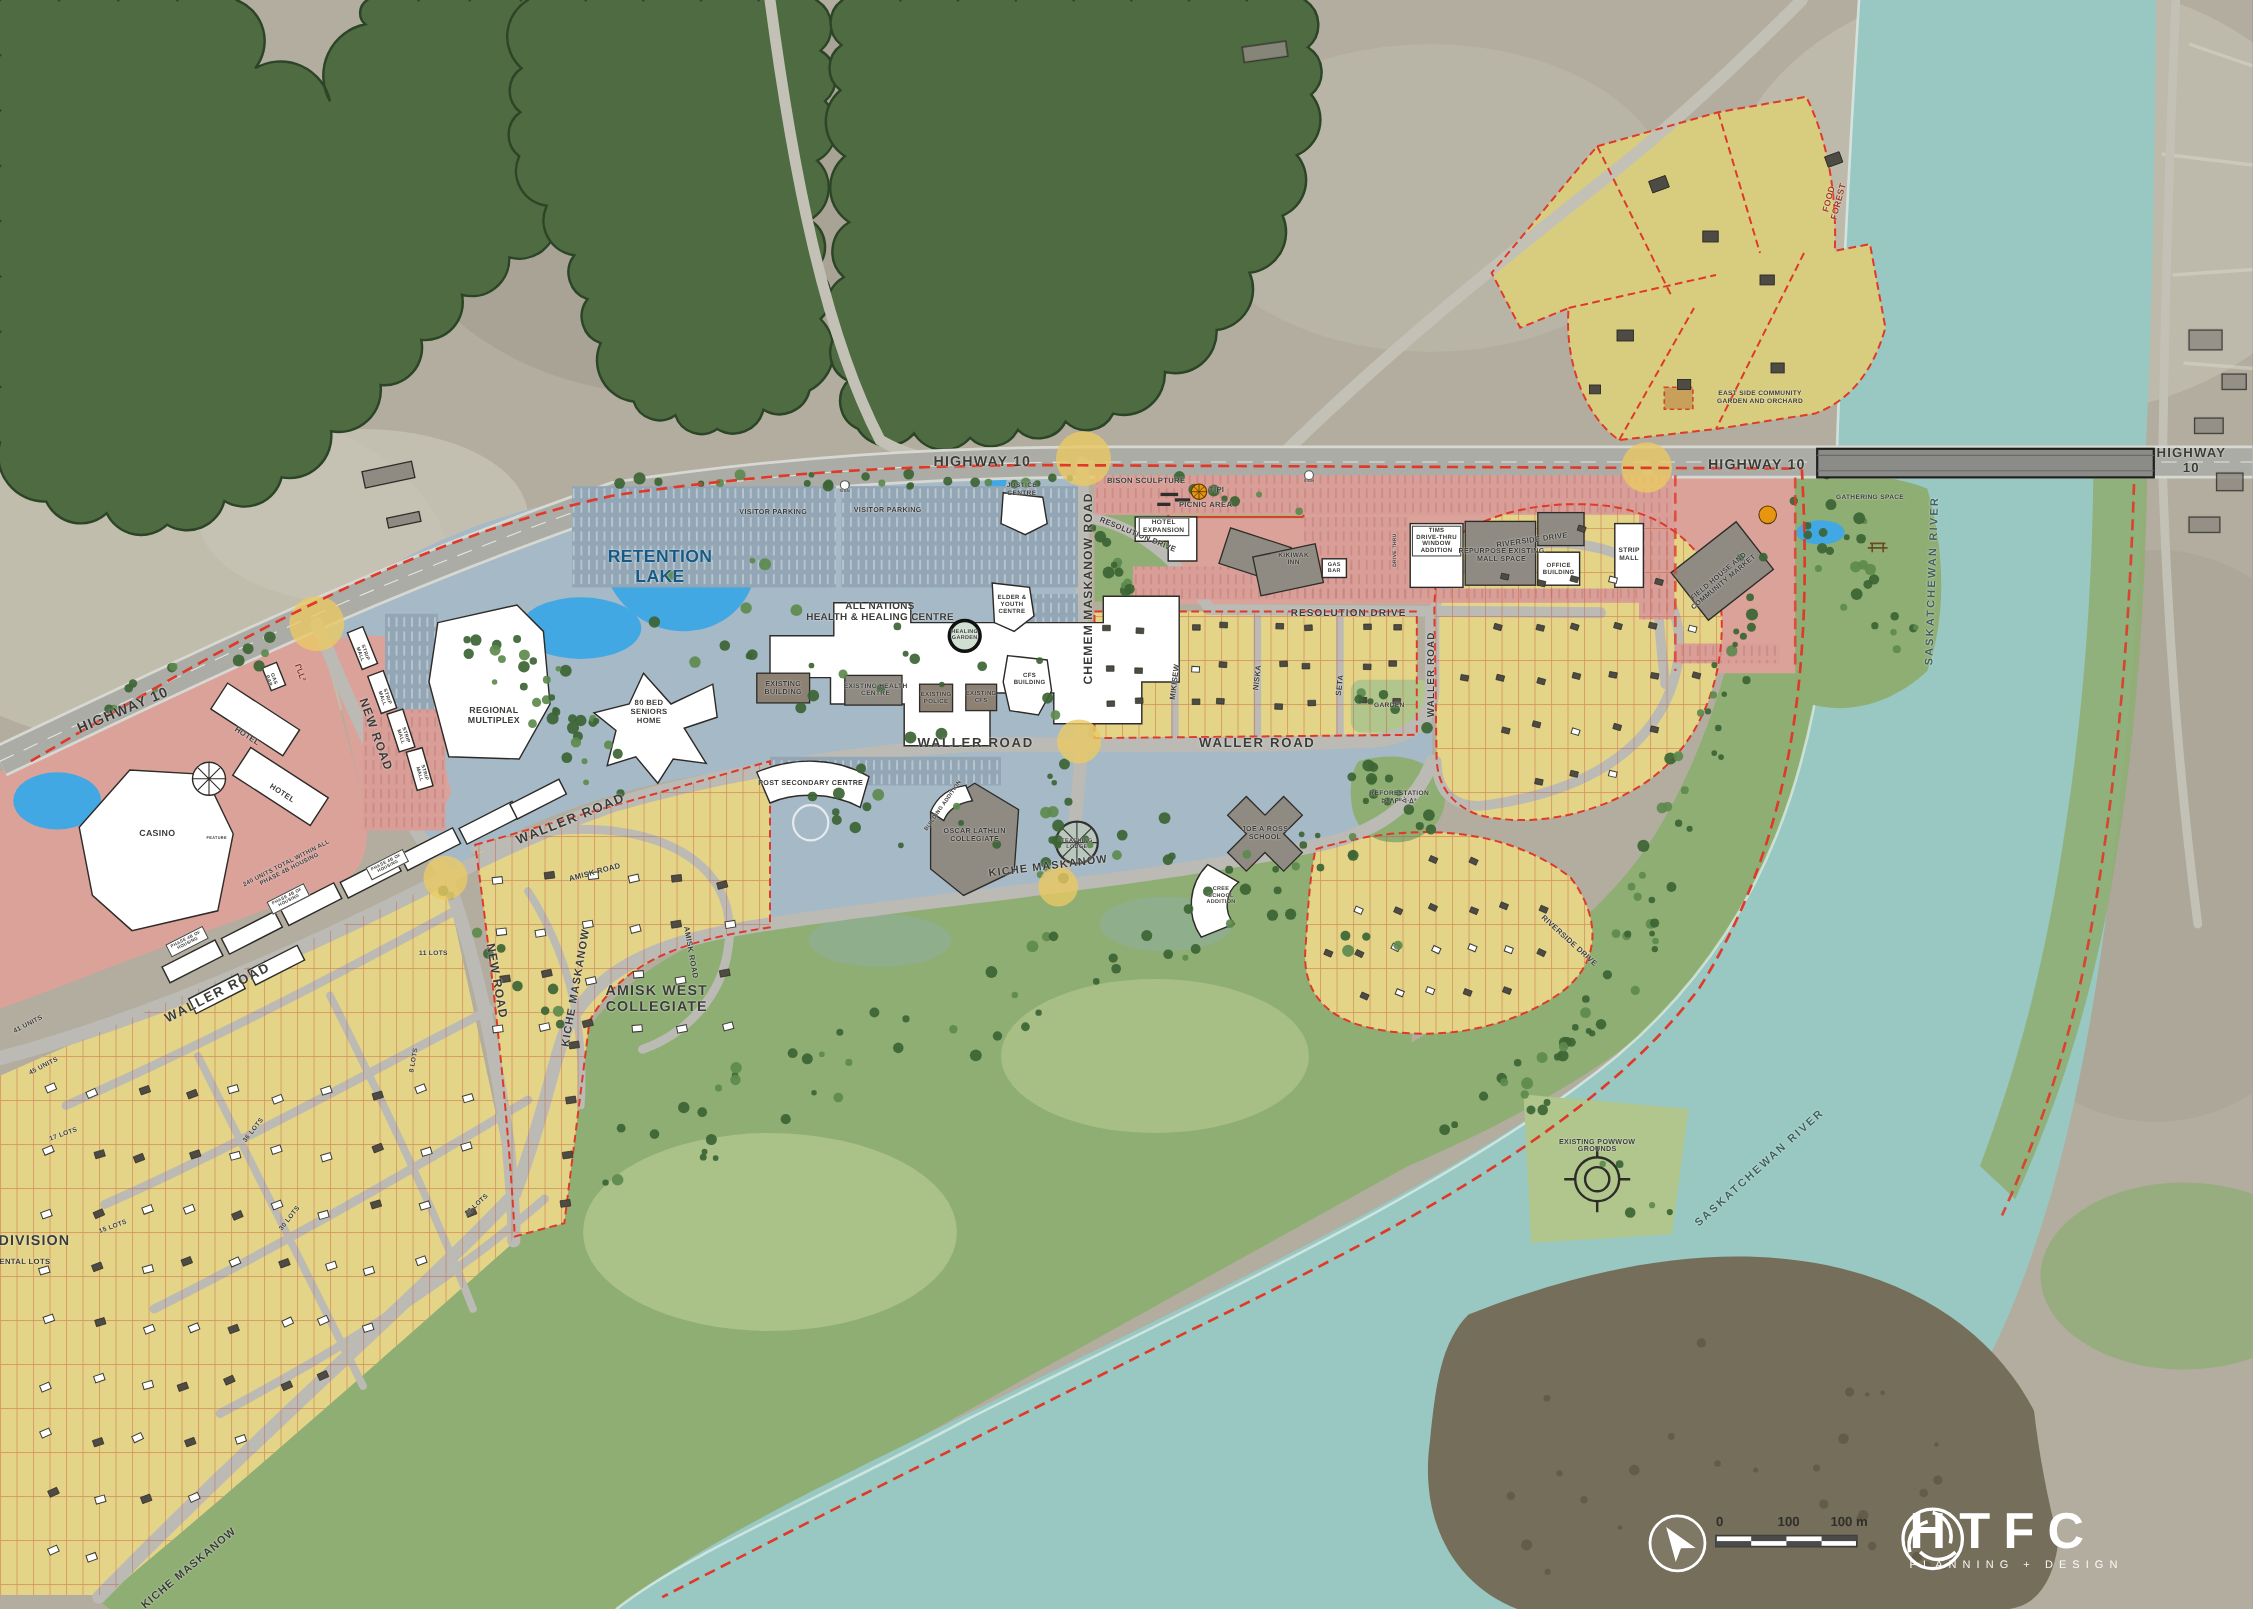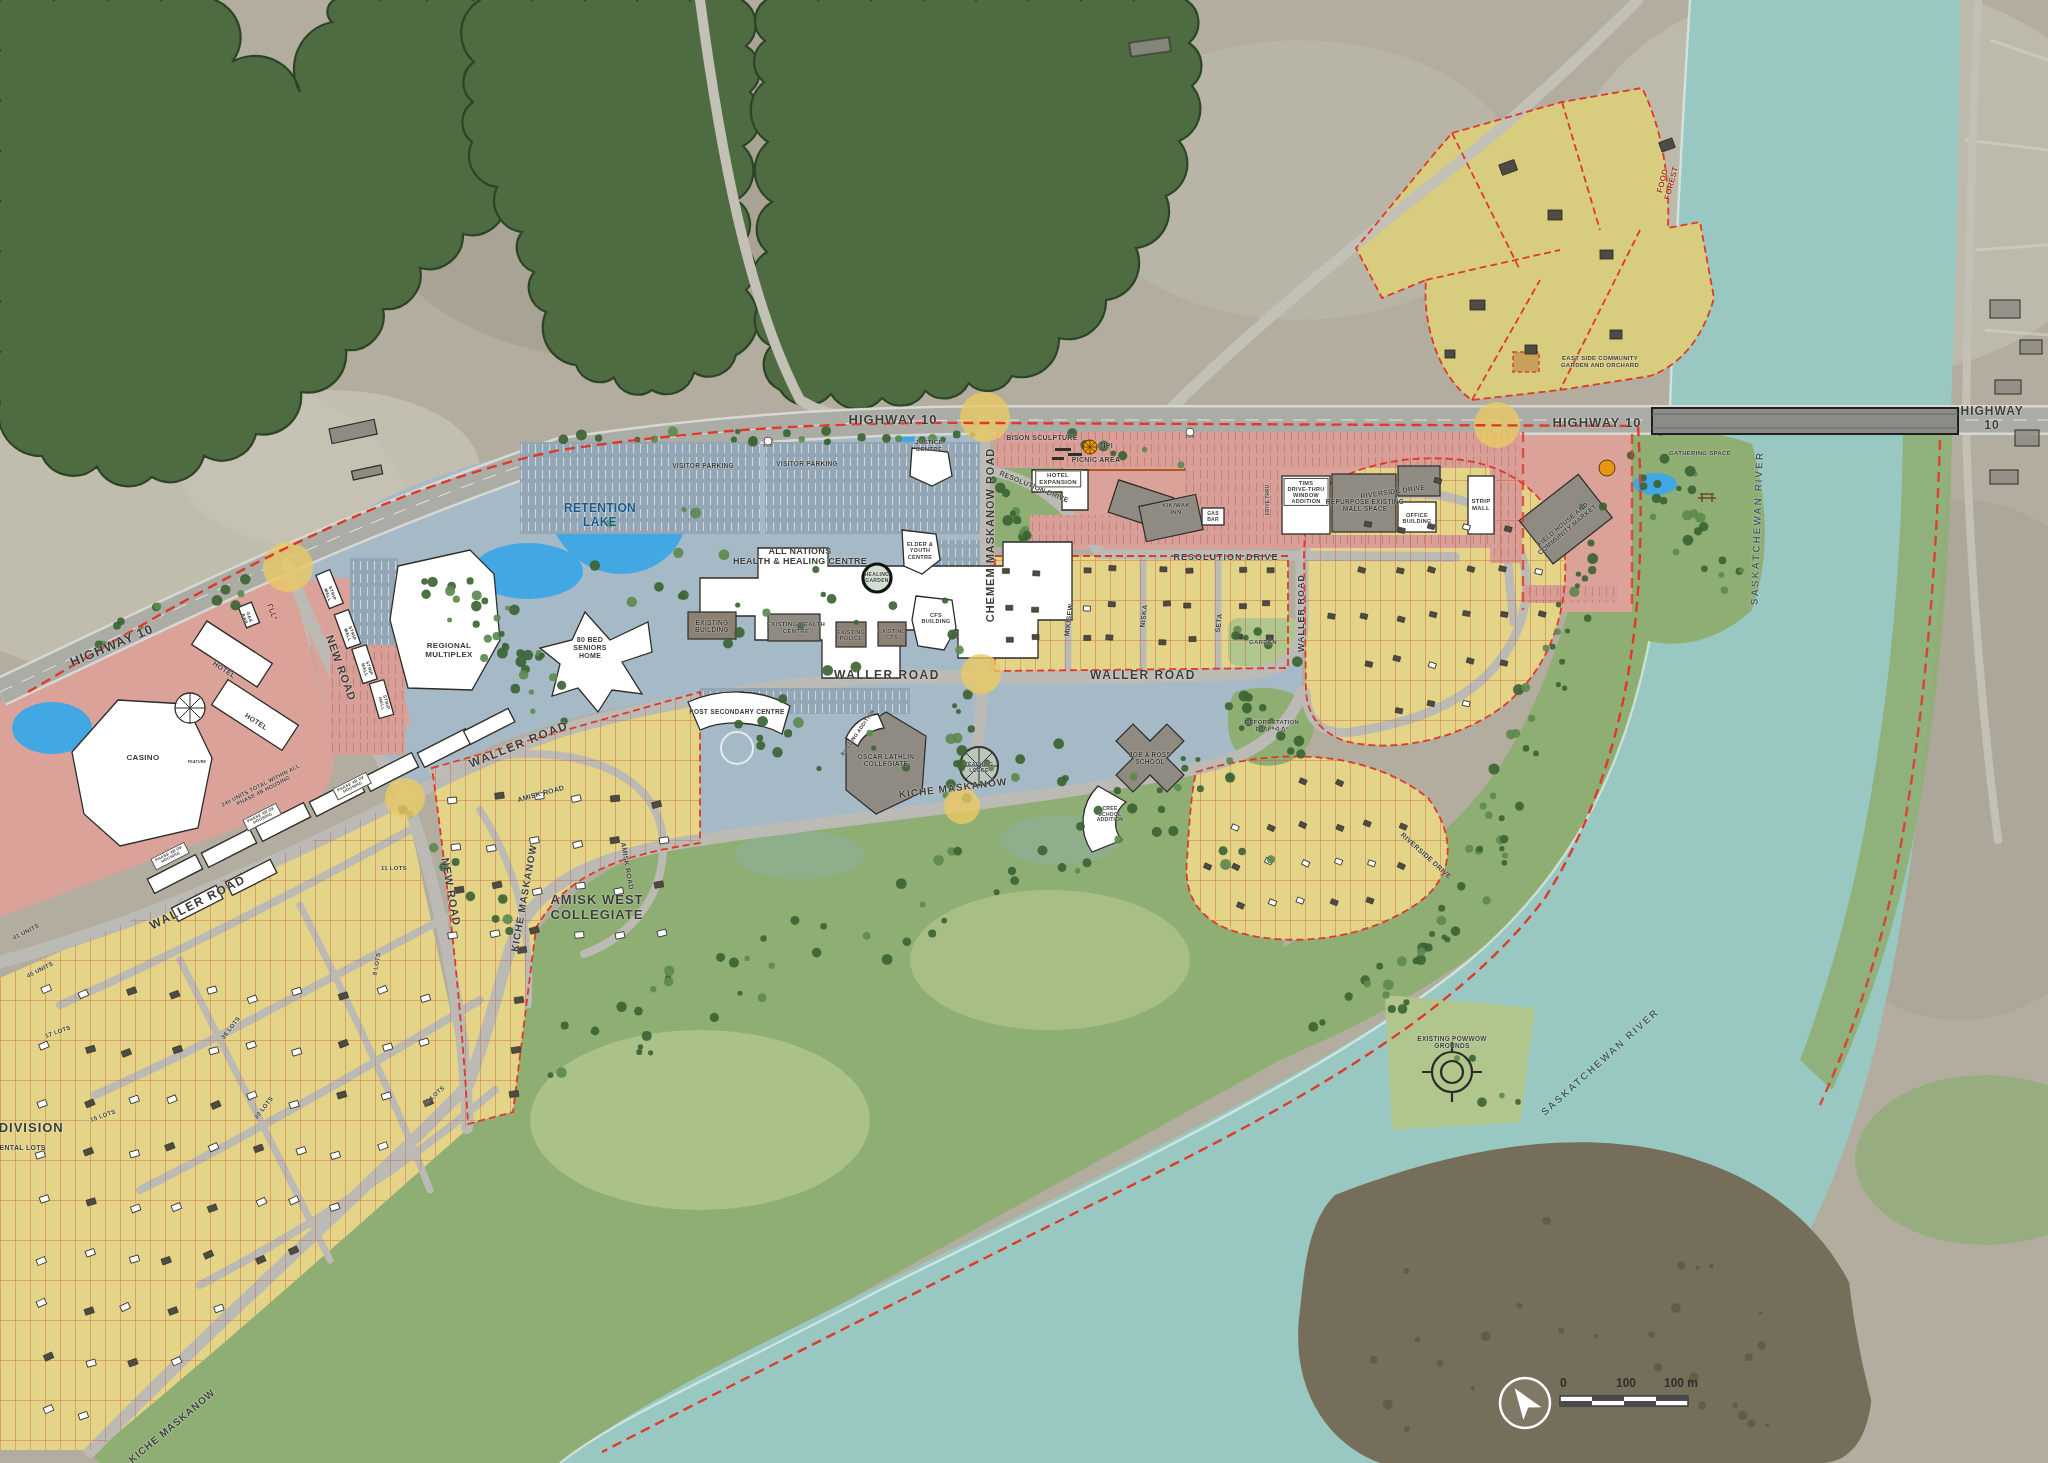--- a/index.html
+++ b/index.html
@@ -867,21 +867,21 @@
       <div class="lbl" style="left: 172px; top: 1426px; font-size: 10px; letter-spacing: 1px; transform: translate(-50%, -50%) rotate(-40deg);">KICHE MASKANOW</div>
       <div class="lbl" style="left: 541px; top: 794px; font-size: 7px; transform: translate(-50%, -50%) rotate(-15deg);">AMISK ROAD</div>
       <div class="lbl" style="left: 627px; top: 866px; font-size: 7px; transform: translate(-50%, -50%) rotate(80deg);">AMISK ROAD</div>
       <div class="lbl" style="left: 1069px; top: 620px; font-size: 7px; transform: translate(-50%, -50%) rotate(-83deg);">MIKISEW</div>
       <div class="lbl" style="left: 1144px; top: 616px; font-size: 7px; transform: translate(-50%, -50%) rotate(-83deg);">NISKA</div>
       <div class="lbl" style="left: 1219px; top: 623px; font-size: 7px; transform: translate(-50%, -50%) rotate(-83deg);">SETA</div>
       <div class="lbl" style="left: 1393px; top: 492px; font-size: 7px; transform: translate(-50%, -50%) rotate(-8deg);">RIVERSIDE DRIVE</div>
       <div class="lbl" style="left: 1426px; top: 856px; font-size: 7px; transform: translate(-50%, -50%) rotate(42deg);">RIVERSIDE DRIVE</div>
       <div class="lbl" style="left: 1757px; top: 528px; font-size: 10px; color: rgb(63, 95, 96); letter-spacing: 2px; transform: translate(-50%, -50%) rotate(-88deg);">SASKATCHEWAN RIVER</div>
       <div class="lbl" style="left: 1600px; top: 1062px; font-size: 10px; color: rgb(63, 95, 96); letter-spacing: 2px; transform: translate(-50%, -50%) rotate(-42deg);">SASKATCHEWAN RIVER</div>
-      <div class="lbl" style="left: 600px; top: 516px; font-size: 12px; color: rgb(21, 90, 133); transform: translate(-50%, -50%) rotate(0deg);">RETENTION
+      <div class="lbl" style="left: 600px; top: 516px; font-size: 16px; color: rgb(21, 90, 133); transform: translate(-50%, -50%) rotate(0deg);">RETENTION
 LAKE</div>
       <div class="lbl" style="left: 143px; top: 758px; font-size: 8px; transform: translate(-50%, -50%) rotate(0deg);">CASINO</div>
       <div class="lbl" style="left: 224px; top: 670px; font-size: 7px; transform: translate(-50%, -50%) rotate(33deg);">HOTEL</div>
       <div class="lbl" style="left: 256px; top: 722px; font-size: 7px; transform: translate(-50%, -50%) rotate(33deg);">HOTEL</div>
       <div class="lbl" style="left: 197px; top: 762px; font-size: 3.5px; transform: translate(-50%, -50%) rotate(0deg);">FEATURE</div>
       <div class="lbl" style="left: 247px; top: 618px; font-size: 4.5px; transform: translate(-50%, -50%) rotate(70deg);">GAS
 BAR</div>
       <div class="lbl" style="left: 272px; top: 612px; font-size: 7px; color: rgb(125, 46, 30); transform: translate(-50%, -50%) rotate(70deg);">ᒋᒐᒪᐣ</div>
       <div class="lbl" style="left: 330px; top: 594px; font-size: 4.5px; transform: translate(-50%, -50%) rotate(70deg);">STRIP
 MALL</div>
@@ -995,14 +995,28 @@
       <span class="tick" style="left:58px;">100</span>
       <span class="tick" style="left:106px;">100 m</span>
       <svg width="150" height="20" style="position:absolute;left:0;top:18px;">
         <rect x="2" y="2" width="128" height="10" fill="#fff" stroke="#3a3a3a" stroke-width="1.5"></rect>
         <rect x="2" y="7" width="32" height="5" fill="#4a4a4a"></rect>
         <rect x="34" y="2" width="32" height="5" fill="#4a4a4a"></rect>
         <rect x="66" y="7" width="32" height="5" fill="#4a4a4a"></rect>
         <rect x="98" y="2" width="32" height="5" fill="#4a4a4a"></rect>
       </svg>
     </div>
+    <div class="logo">
+      <svg width="62" height="62">
+        <circle cx="31" cy="31" r="27" stroke="#fff" stroke-width="3" fill="none"></circle>
+        <g stroke="#fff" stroke-width="3.2" fill="none">
+          <path d="M31,7 C44,11 50,22 47,35" transform="rotate(0 31 31)"></path>
+          <path d="M31,7 C44,11 50,22 47,35" transform="rotate(120 31 31)"></path>
+          <path d="M31,7 C44,11 50,22 47,35" transform="rotate(240 31 31)"></path>
+        </g>
+      </svg>
+      <div class="logo-text">
+        <div class="logo-main">HTFC</div>
+        <div class="logo-sub">PLANNING + DESIGN</div>
+      </div>
+    </div>
   </div>
 </div>
 
 </body></html>

